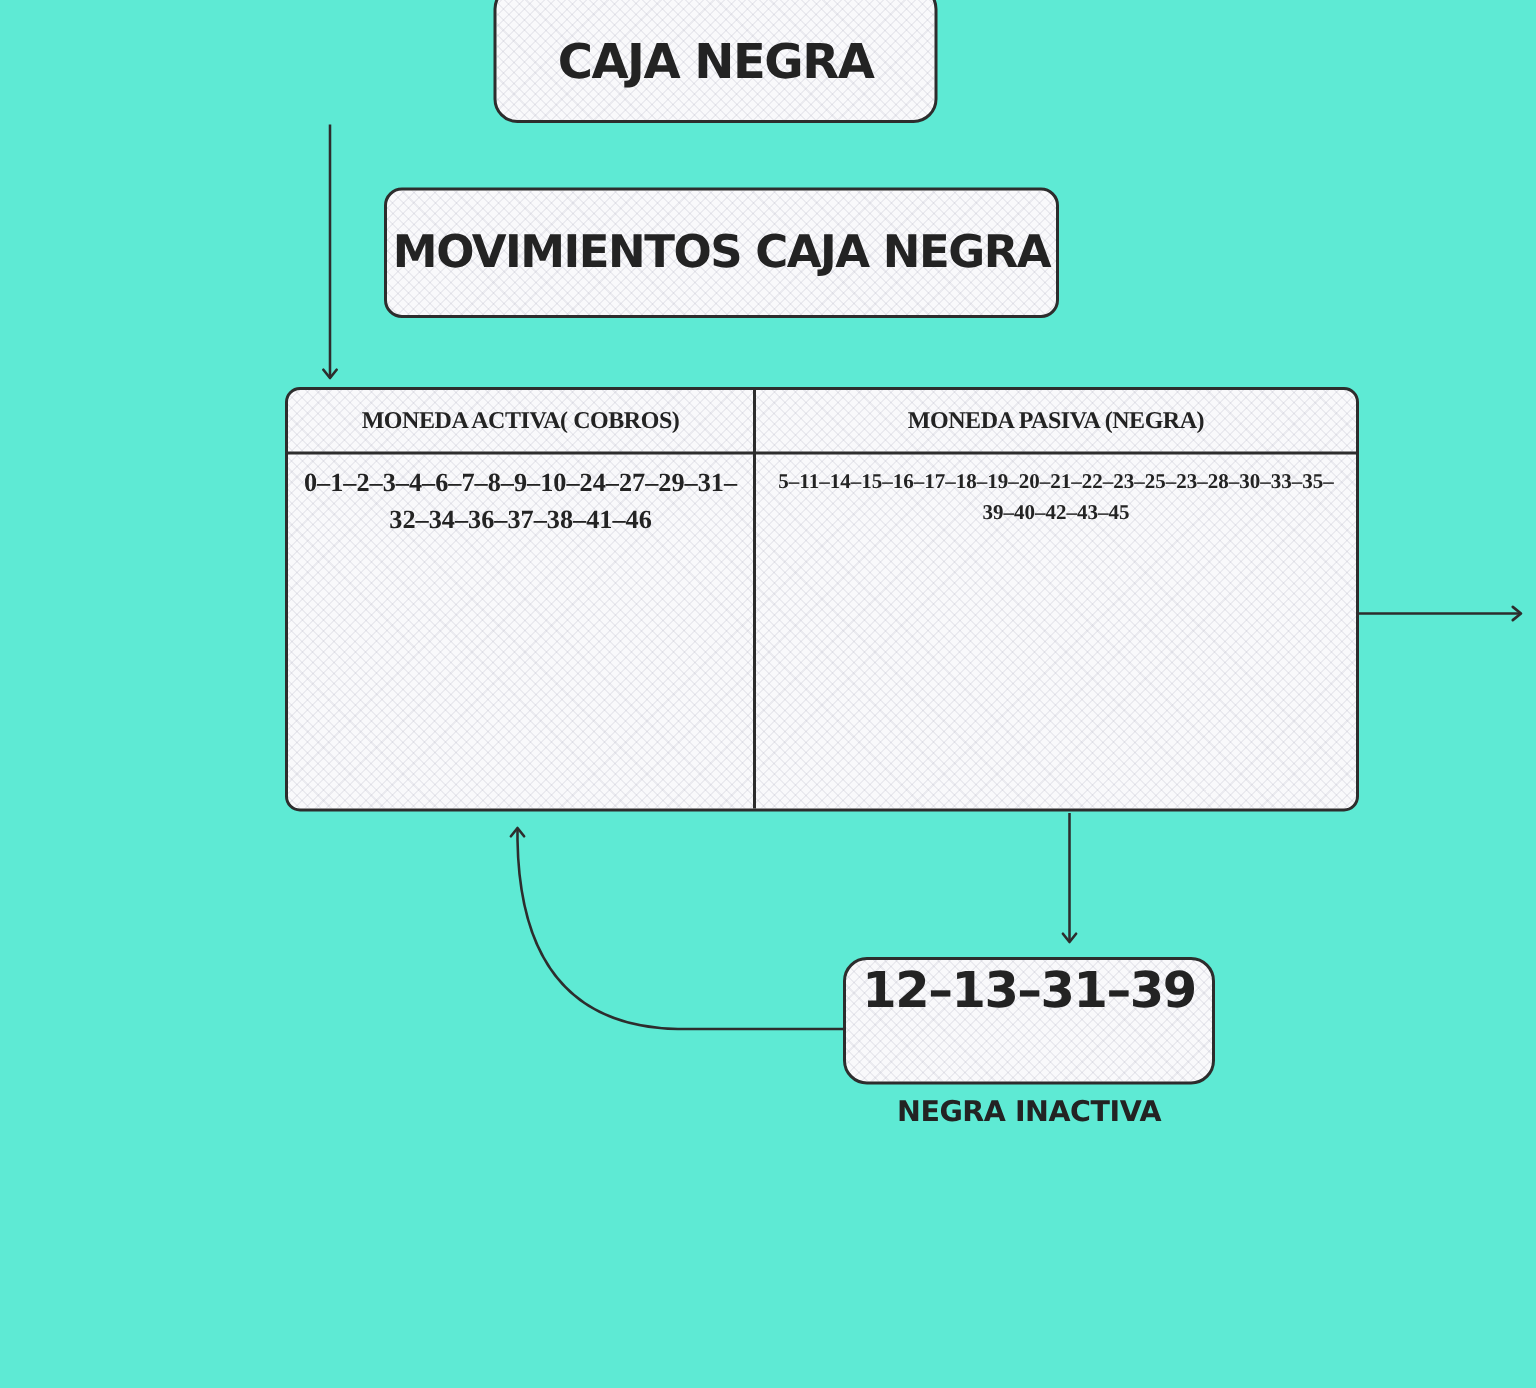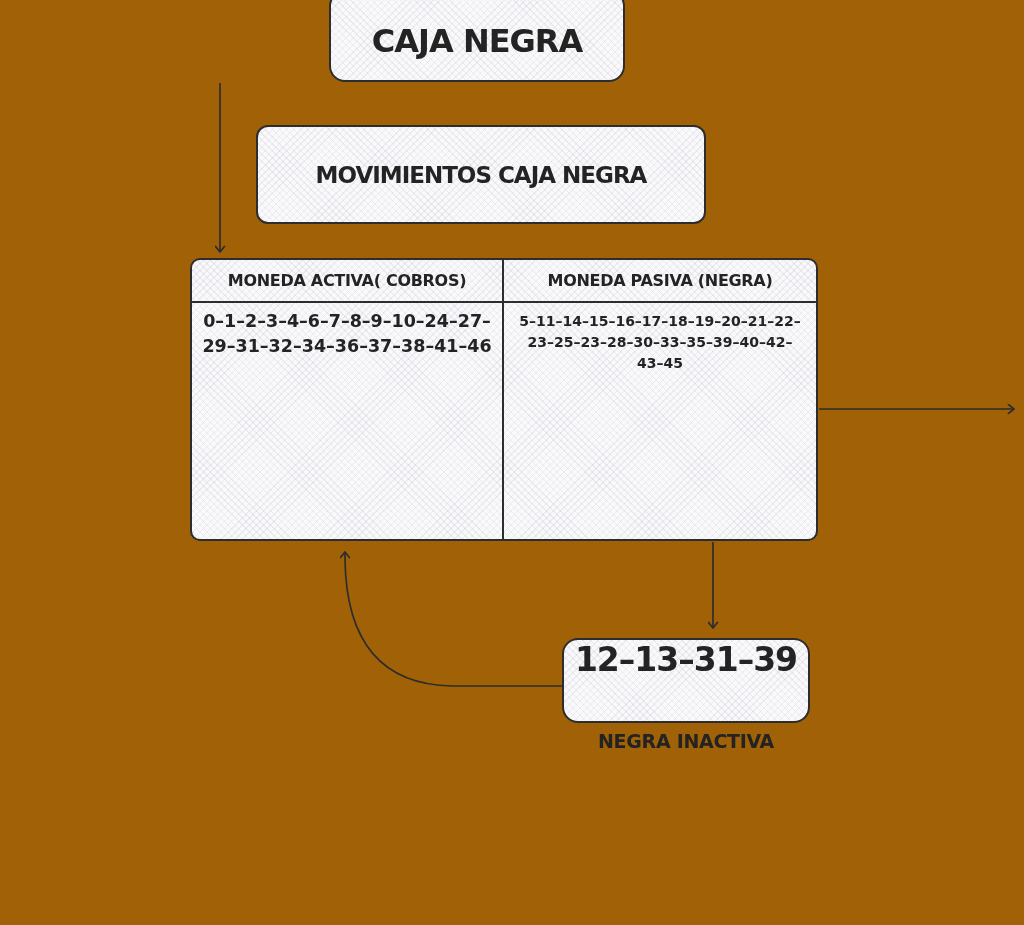--- a/index.html
+++ b/index.html
@@ -6,21 +6,21 @@
     margin: 0;
     padding: 0;
     background: #ffffff;
     font-family: "DejaVu Sans", "Liberation Sans", sans-serif;
   }
   .canvas {
     position: relative;
     width: 1024px;
     height: 925px;
     overflow: hidden;
-    background: #a16207;
+    background: #5eead4;
   }
   .arrows {
     position: absolute;
     left: 0; top: 0;
     width: 1024px;
     height: 925px;
     pointer-events: none;
   }
   .paper {
     background-color: #f9f9fb;
@@ -39,32 +39,33 @@
     left: 329px; top: -10px;
     width: 296px; height: 92px;
     border-radius: 16px;
     display: flex; align-items: center; justify-content: center;
     padding-top: 10px;
     font-size: 32px;
     letter-spacing: -1px;
   }
   .subtitle-box {
     left: 256px; top: 125px;
-    width: 450px; height: 99px;
+    width: 450px; height: 87px;
     border-radius: 12px;
     display: flex; align-items: center; justify-content: center;
-    font-size: 23px;
+    font-size: 30px;
     letter-spacing: -1px;
   }
   .table-box {
     left: 190px; top: 258px;
-    width: 628px; height: 283px;
+    width: 716px; height: 283px;
     border-radius: 10px;
     display: flex;
     align-items: stretch;
+    font-family: Liberation Serif, serif;
   }
   .col { display: flex; flex-direction: column; box-sizing: border-box; }
   .col-left  { width: 312px; border-right: 2.5px solid #2d2d2d; }
   .col-right { flex: 1; }
   .col-header {
     height: 41px;
     flex: 0 0 41px;
     display: flex; align-items: center; justify-content: center;
     border-bottom: 2.5px solid #2d2d2d;
     font-size: 16px;

